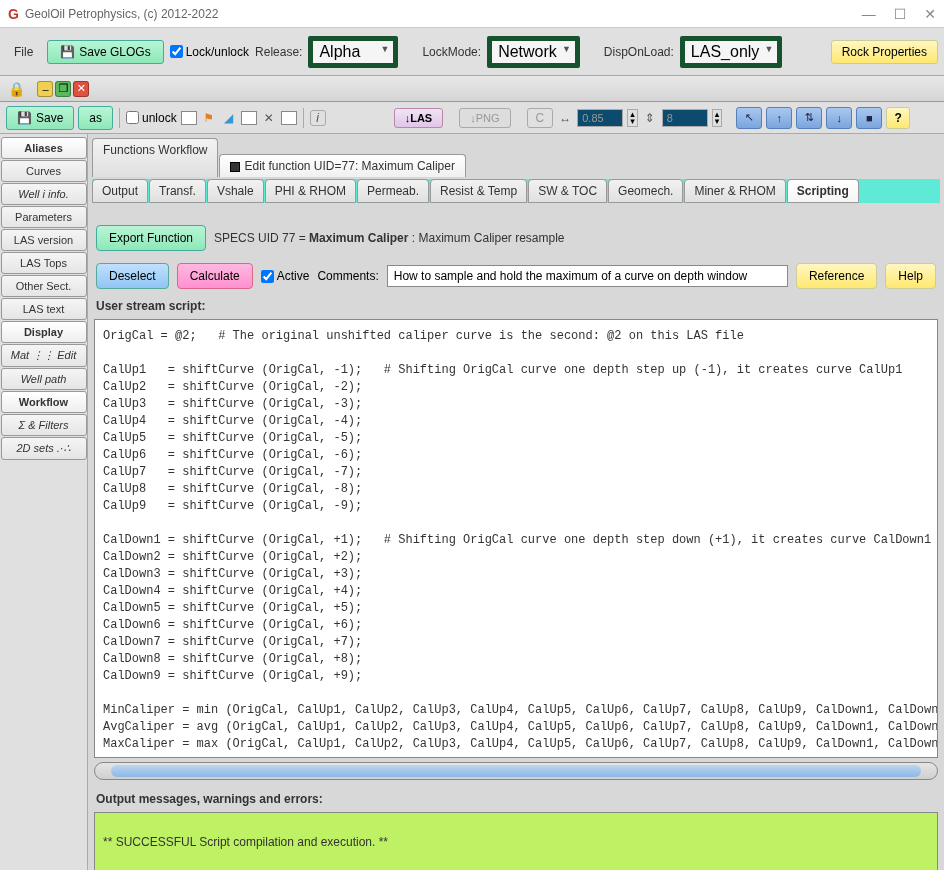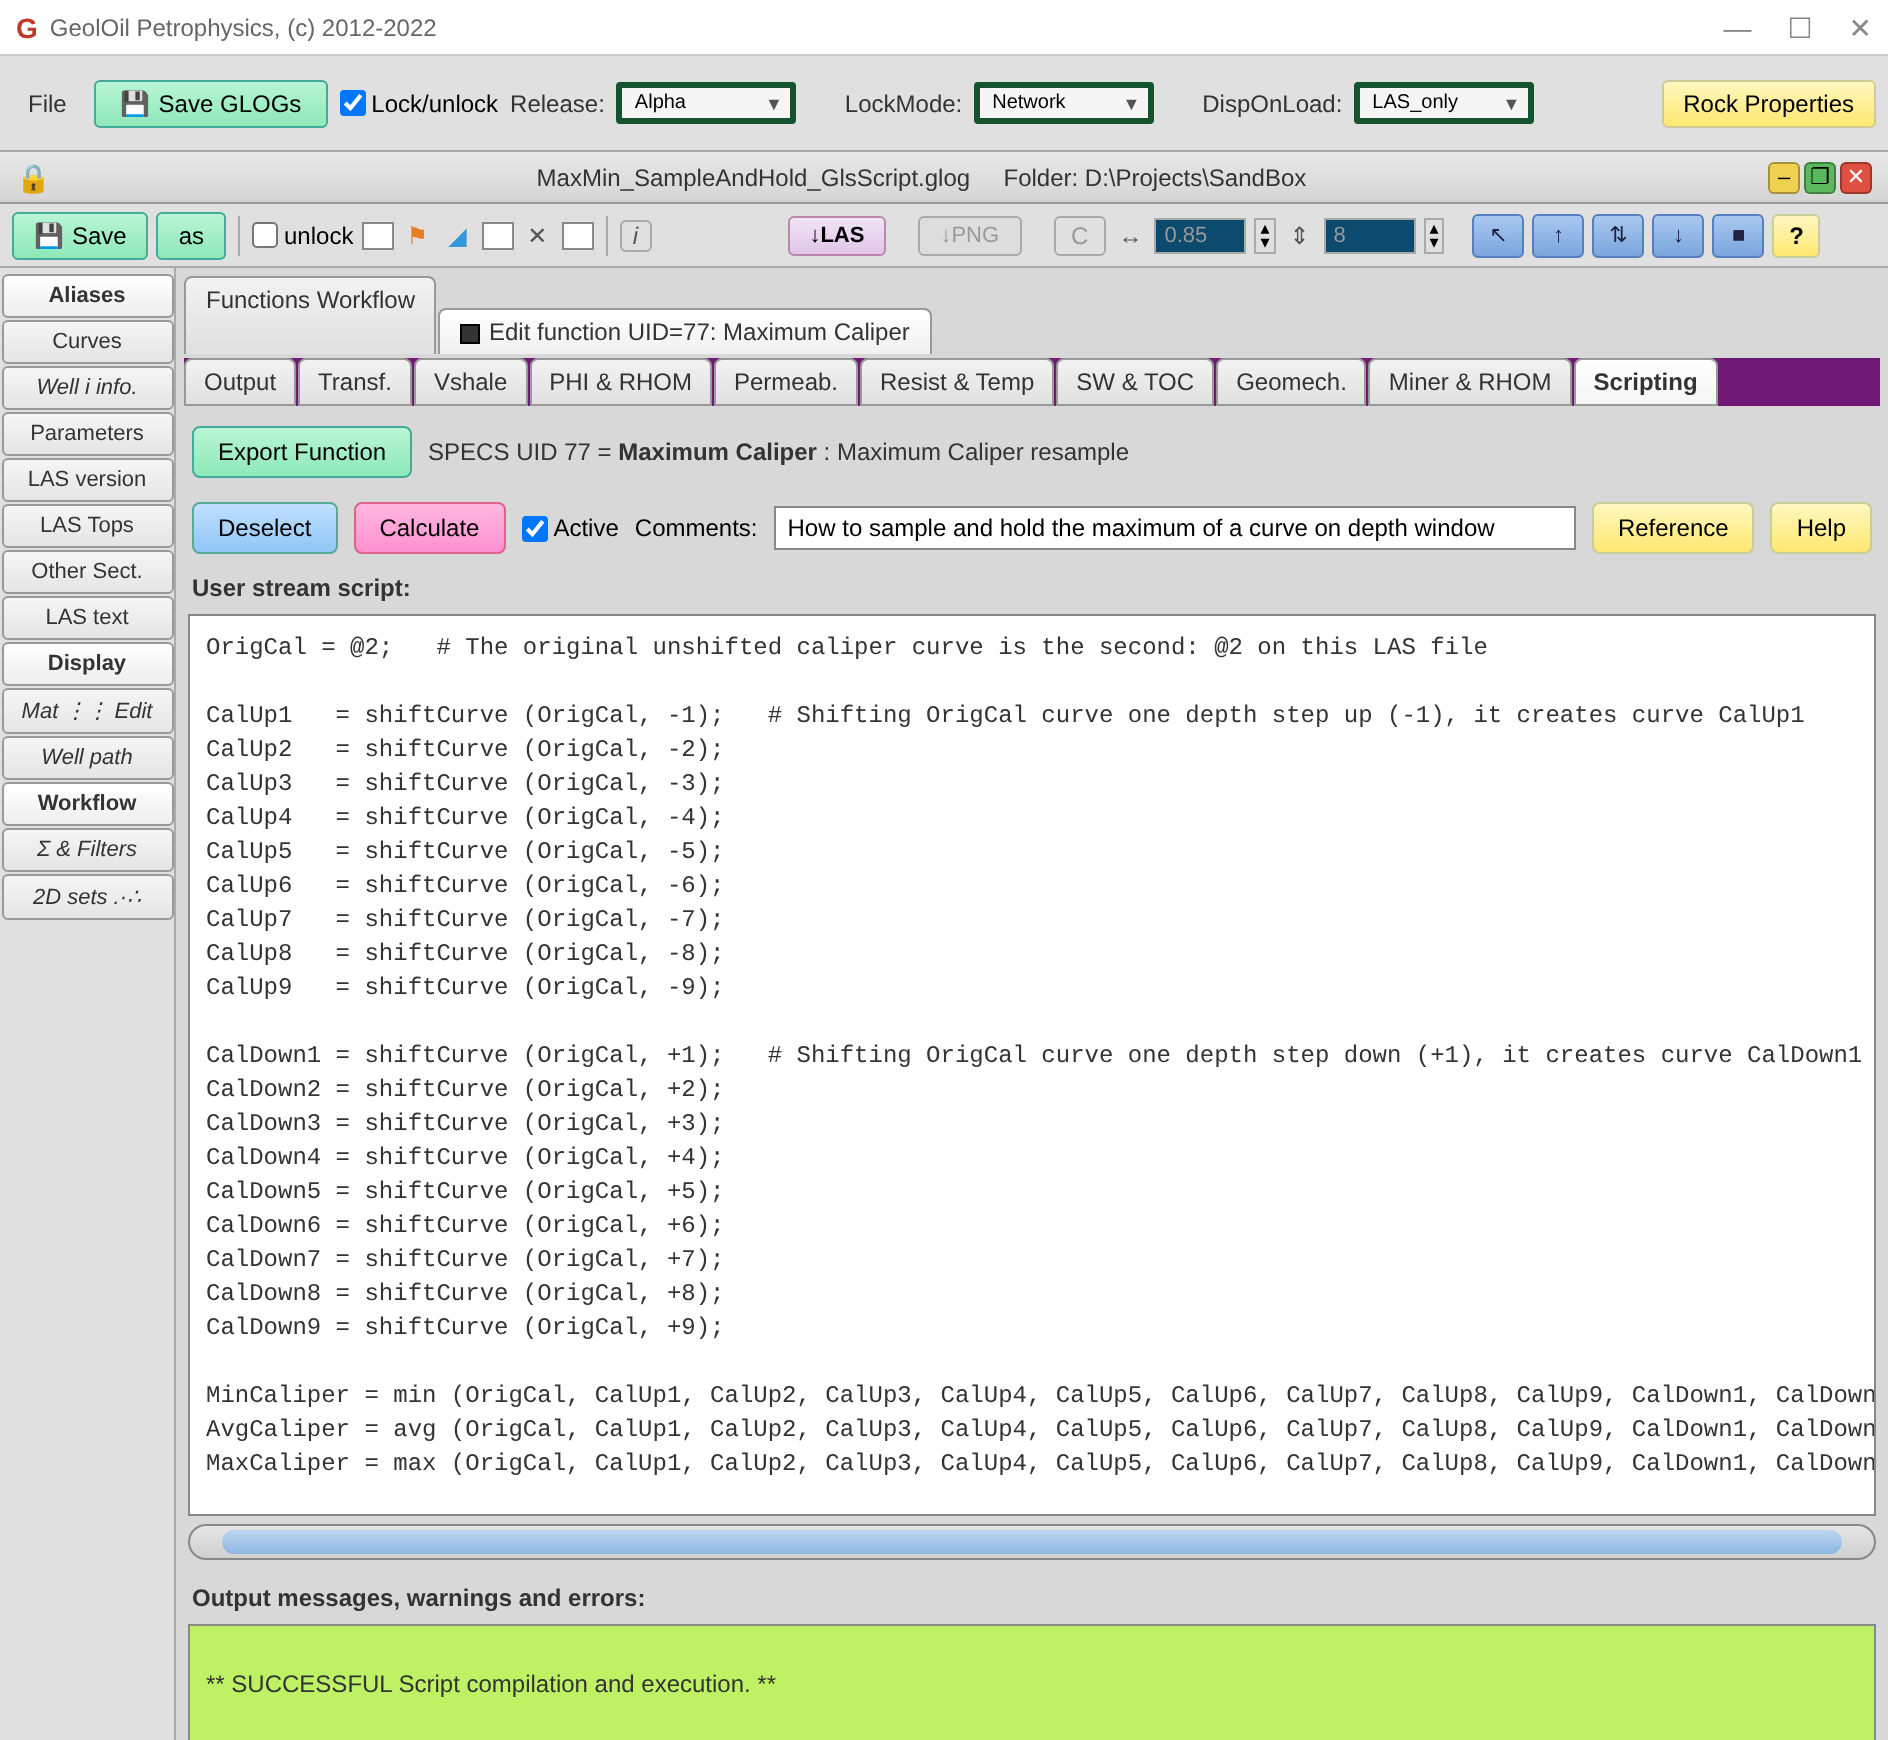--- a/index.html
+++ b/index.html
@@ -8,21 +8,21 @@
 .titlebar-icon { color: #c0392b; font-weight: bold; font-size: 14px; margin-right: 6px; }
 .titlebar-text { color: #666; font-size: 12px; flex: 1; }
 .titlebar-controls { display: flex; gap: 18px; color: #888; font-size: 14px; }
 .titlebar-controls span { cursor: pointer; }
 
 .menubar { height: 48px; background: #e0e0e0; display: flex; align-items: center; padding: 0 6px; gap: 6px; border-bottom: 1px solid #aaa; }
 .menu-item { padding: 4px 8px; color: #333; }
 .btn-save-glogs { background: linear-gradient(#b8f5d5, #8ee8b8); border: 1px solid #4a9; border-radius: 3px; padding: 4px 12px; display: flex; align-items: center; gap: 4px; font-size: 12px; }
 .checkbox-label { display: flex; align-items: center; gap: 3px; font-size: 12px; }
 .sel-label { font-size: 12px; color: #333; }
-.select-ctrl { background: #f5f5f5; border: 3px solid #14532d; border-radius: 2px; padding: 2px 18px 2px 6px; font-size: 10px; position: relative; min-width: 90px; display: inline-block; }
+.select-ctrl { background: #f5f5f5; border: 5px solid #14532d; border-radius: 2px; padding: 2px 18px 2px 6px; font-size: 16px; position: relative; min-width: 90px; display: inline-block; }
 .select-ctrl::after { content: "▼"; position: absolute; right: 4px; top: 3px; font-size: 9px; color: #555; }
 .btn-rock { background: linear-gradient(#fff7c0, #ffe870); border: 1px solid #cc9; border-radius: 3px; padding: 4px 10px; font-size: 12px; margin-left: auto; }
 
 .filebar { height: 26px; background: linear-gradient(#e8e8e8, #d5d5d5); display: flex; align-items: center; padding: 0 8px; border-bottom: 1px solid #999; font-size: 12px; }
 .lock-icon { color: #2a7a2a; margin-right: 12px; font-size: 14px; }
 .filebar-center { flex: 1; text-align: center; color: #333; }
 .filebar-buttons { display: flex; gap: 2px; }
 .fb-btn { width: 16px; height: 16px; border-radius: 3px; display: inline-flex; align-items: center; justify-content: center; font-size: 11px; color: #000; border: 1px solid rgba(0,0,0,.3); }
 .fb-min { background: #f0d050; }
 .fb-max { background: #5cb85c; }
@@ -45,21 +45,21 @@
 .side-btn { display: block; width: 86px; margin: 1px auto; padding: 4px 2px; background: linear-gradient(#f5f5f5, #e5e5e5); border: 1px solid #999; border-radius: 3px; font-size: 11px; text-align: center; color: #333; }
 .side-btn.bold { font-weight: bold; background: linear-gradient(#fff, #eee); }
 .side-btn.italic { font-style: italic; }
 
 .content { flex: 1; background: #d8d8d8; padding: 4px; overflow: hidden; display: flex; flex-direction: column; }
 .tabs-row { display: flex; gap: 0; margin-bottom: 2px; }
 .tab { background: linear-gradient(#f2f2f2, #e0e0e0); border: 1px solid #999; border-bottom: none; border-radius: 4px 4px 0 0; padding: 4px 10px; font-size: 12px; color: #333; margin-right: 1px; }
 .tab.active { background: linear-gradient(#fff, #f0f0f0); font-weight: normal; margin-top: 16px; }
 .tab .box { display: inline-block; width: 10px; height: 10px; background: #333; border: 1px solid #000; margin-right: 4px; vertical-align: middle; }
 
-.subtabs { display: flex; gap: 0; margin-bottom: 4px; background: #701a75; align-items: flex-end; }
+.subtabs { display: flex; gap: 0; margin-bottom: 16px; background: #5eead4; align-items: flex-end; }
 .subtab { background: linear-gradient(#f2f2f2, #e0e0e0); border: 1px solid #999; border-radius: 4px 4px 0 0; padding: 4px 9px; font-size: 12px; color: #333; margin-right: 1px; }
 .subtab.active { background: linear-gradient(#fff, #f5f5f5); font-weight: bold; }
 
 .action-row { display: flex; align-items: center; gap: 8px; padding: 6px 4px; flex-wrap: wrap; }
 .btn-export { background: linear-gradient(#b8f5d5, #8ee8b8); border: 1px solid #4a9; border-radius: 4px; padding: 5px 12px; font-size: 12px; }
 .btn-deselect { background: linear-gradient(#c0e0ff, #90c5f5); border: 1px solid #5a9; border-radius: 4px; padding: 5px 12px; font-size: 12px; }
 .btn-calculate { background: linear-gradient(#ffb8e0, #ff90d0); border: 1px solid #d68; border-radius: 4px; padding: 5px 12px; font-size: 12px; }
 .btn-reference { background: linear-gradient(#fff7c0, #ffe870); border: 1px solid #cc9; border-radius: 4px; padding: 5px 12px; font-size: 12px; }
 .btn-help-sm { background: linear-gradient(#fff7c0, #ffe870); border: 1px solid #cc9; border-radius: 4px; padding: 5px 12px; font-size: 12px; }
 .text-input { border: 1px solid #888; padding: 3px 6px; font-size: 12px; background: #fff; flex: 1; }
@@ -98,25 +98,20 @@
   <span class="sel-label">LockMode:</span>
   <span class="select-ctrl">Network</span>
   <span style="width:12px"></span>
   <span class="sel-label">DispOnLoad:</span>
   <span class="select-ctrl">LAS_only</span>
   <button class="btn-rock">Rock Properties</button>
 </div>
 
 <div class="filebar">
   <span class="lock-icon">🔒</span>
-  <div class="filebar-center">
-    <span>MaxMin_SampleAndHold_GlsScript.glog</span>
-    &nbsp;&nbsp;&nbsp;
-    <span>Folder: D:\Projects\SandBox</span>
-  </div>
   <div class="filebar-buttons">
     <span class="fb-btn fb-min">–</span>
     <span class="fb-btn fb-max">❐</span>
     <span class="fb-btn fb-close">✕</span>
   </div>
 </div>
 
 <div class="toolbar">
   <button class="btn-save">💾 <span>Save</span></button>
   <button class="btn-as">as</button>

